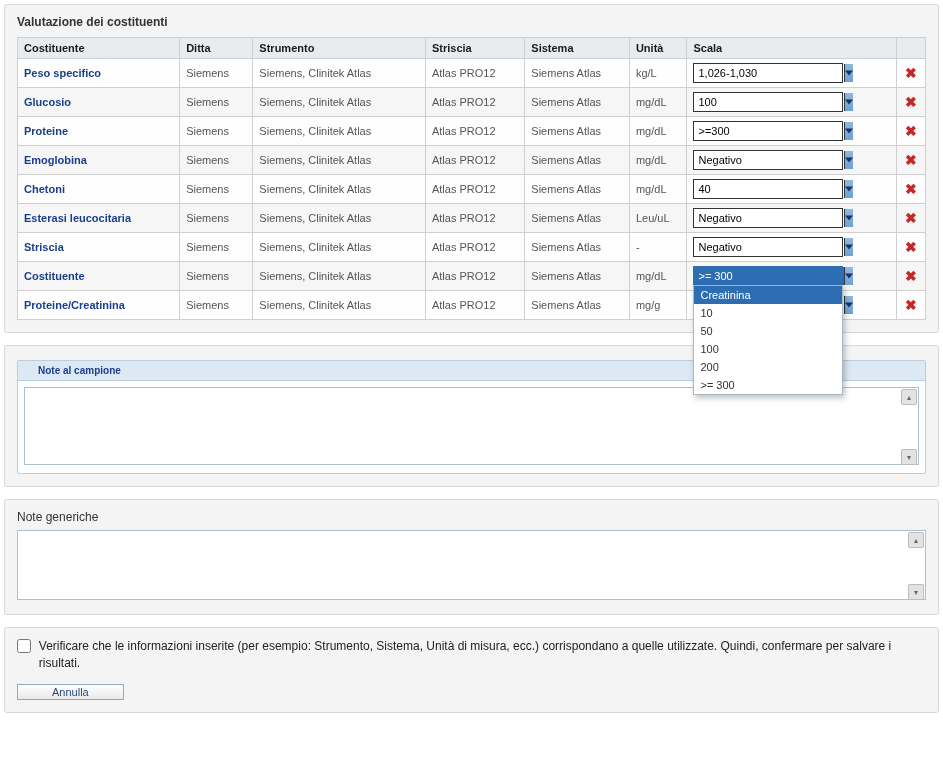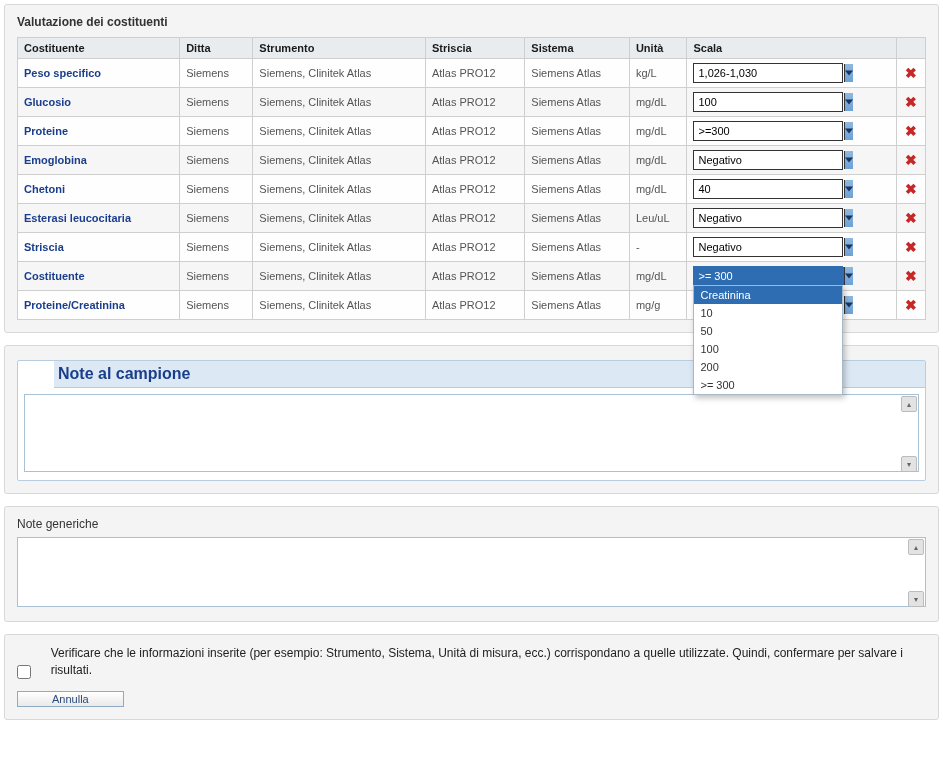--- a/index.html
+++ b/index.html
@@ -137,24 +137,23 @@
       border: 1px solid #b8cde0;
       border-radius: 2px;
       background: #fff;
       padding: 0;
       margin-top: 4px;
     }
     .sub-panel-header {
       background: #dce8f3;
       color: #1a3e8c;
       font-weight: bold;
-      font-size: 16px;
-      padding: 4px 4px;
+      font-size: 10px;
+      padding: 4px 20px;
       border-bottom: 1px solid #b8cde0;
-      margin-left: 36px;
     }
     .textarea-wrap {
       position: relative;
       padding: 6px;
     }
     .note-area {
       width: 100%;
       height: 78px;
       border: 1px solid #a9c1d7;
       resize: none;
@@ -184,22 +183,22 @@
     }
 
     .generic-title {
       font-size: 12px;
       color: #333;
       margin-bottom: 6px;
     }
 
     .confirm-row {
       display: flex;
-      align-items: flex-end;
-      gap: 20px;
+      align-items: flex-start;
+      gap: 8px;
       font-size: 12px;
       color: #222;
       margin-bottom: 12px;
       line-height: 1.4;
     }
     .confirm-row input[type=checkbox] {
       width: 14px; height: 14px;
       margin-top: 1px;
     }
     .cancel-button {

